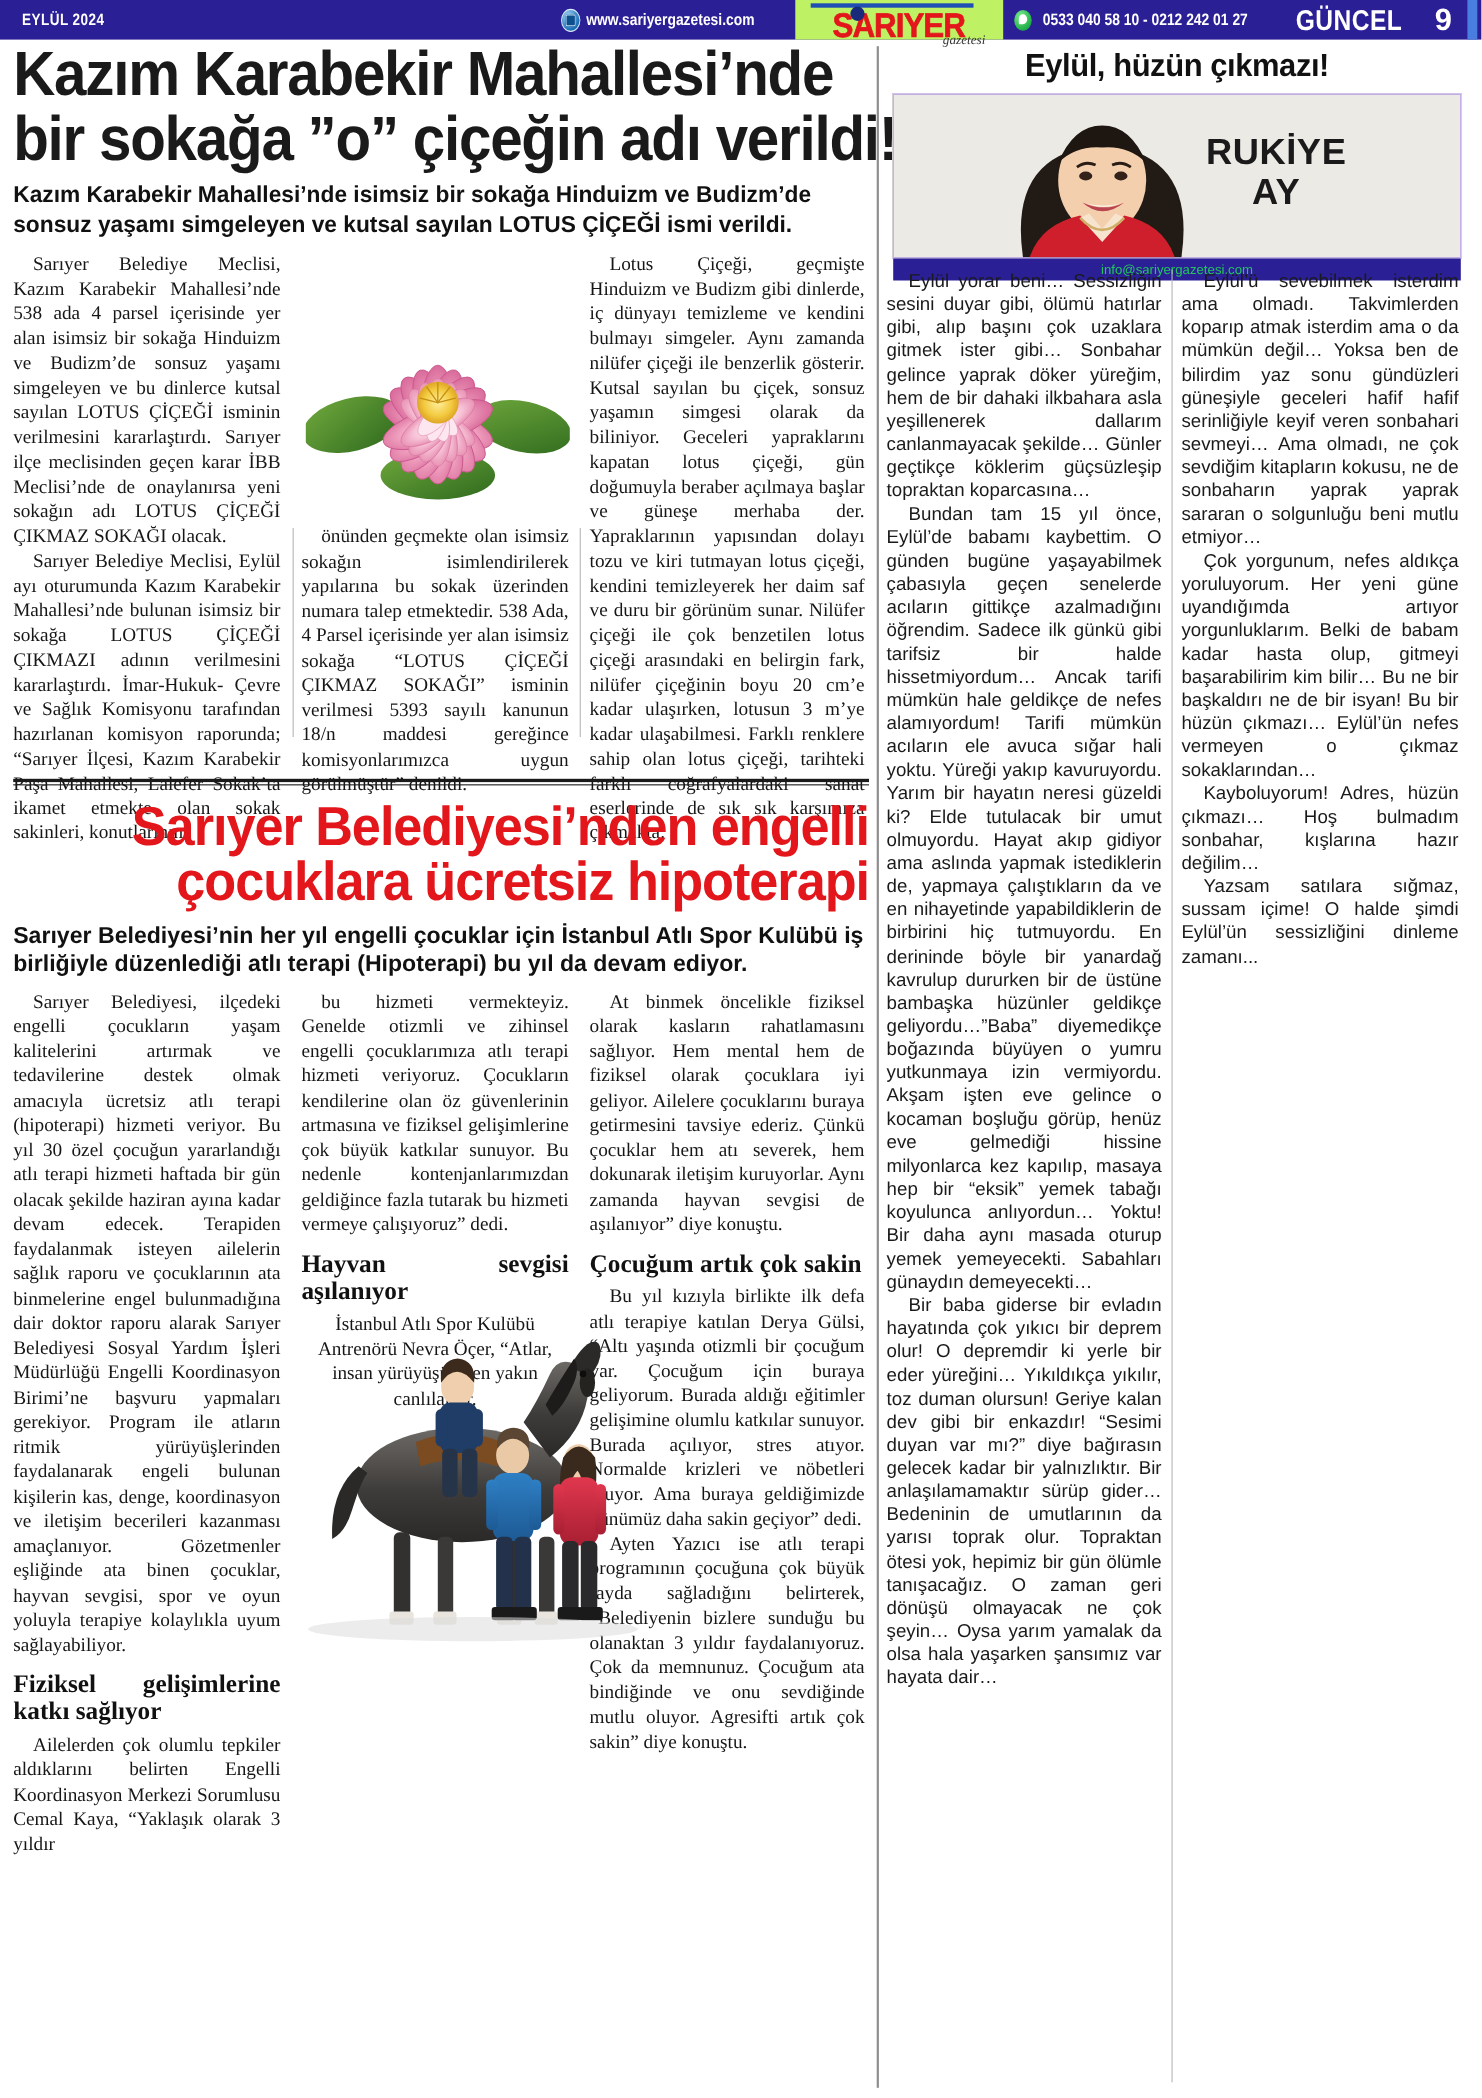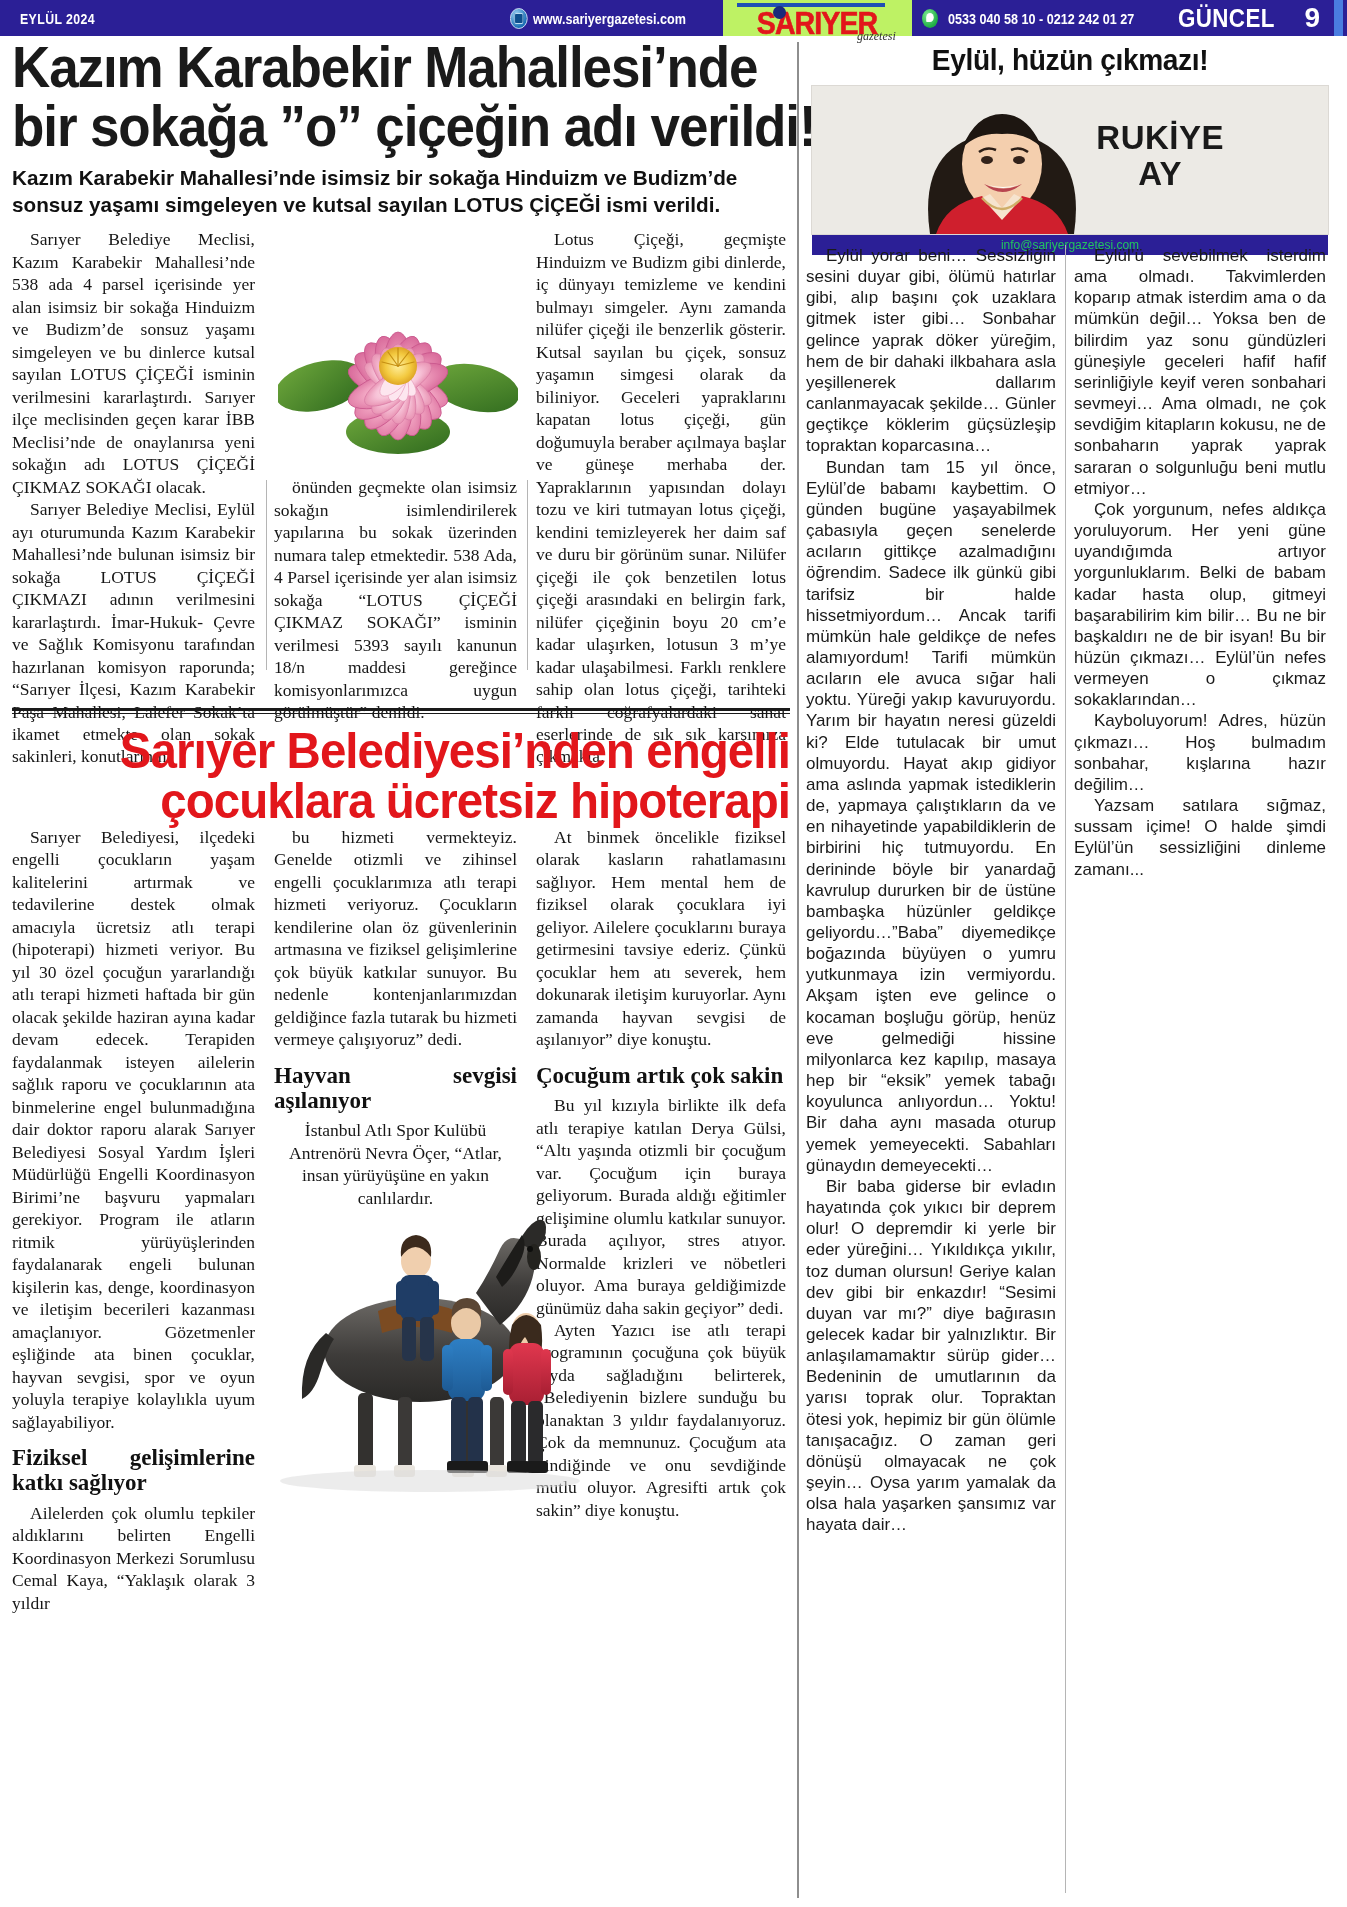--- a/index.html
+++ b/index.html
@@ -484,20 +484,21 @@
           <p>Lotus Çiçeği, geçmişte Hinduizm ve Budizm gibi dinlerde, iç dünyayı temizleme ve kendini bulmayı simgeler. Aynı zamanda nilüfer çiçeği ile benzerlik gösterir. Kutsal sayılan bu çiçek, sonsuz yaşamın simgesi olarak da biliniyor. Geceleri yapraklarını kapatan lotus çiçeği, gün doğumuyla beraber açılmaya başlar ve güneşe merhaba der. Yapraklarının yapısından dolayı tozu ve kiri tutmayan lotus çiçeği, kendini temizleyerek her daim saf ve duru bir görünüm sunar. Nilüfer çiçeği ile çok benzetilen lotus çiçeği arasındaki en belirgin fark, nilüfer çiçeğinin boyu 20 cm’e kadar ulaşırken, lotusun 3 m’ye kadar ulaşabilmesi. Farklı renklere sahip olan lotus çiçeği, tarihteki farklı coğrafyalardaki sanat eserlerinde de sık sık karşımıza çıkmakta.</p>
         </div>
       </div>
     </div>
 
     <div class="hrule" style="top:672px;"></div>
 
     <div style="position:absolute; top:690px; left:0; width:778px;">
       <div class="hl2">Sarıyer Belediyesi’nden engelli</div>
       <div class="hl2">çocuklara ücretsiz hipoterapi</div>
+      <div class="deck2">Sarıyer Belediyesi’nin her yıl engelli çocuklar için İstanbul Atlı Spor Kulübü iş birliğiyle düzenlediği atlı terapi (Hipoterapi) bu yıl da devam ediyor.</div>
 
       <div class="art2">
         <div class="a2c a2-col1">
           <p>Sarıyer Belediyesi, ilçedeki engelli çocukların yaşam kalitelerini artırmak ve tedavilerine destek olmak amacıyla ücretsiz atlı terapi (hipoterapi) hizmeti veriyor. Bu yıl 30 özel çocuğun yararlandığı atlı terapi hizmeti haftada bir gün olacak şekilde haziran ayına kadar devam edecek. Terapiden faydalanmak isteyen ailelerin sağlık raporu ve çocuklarının ata binmelerine engel bulunmadığına dair doktor raporu alarak Sarıyer Belediyesi Sosyal Yardım İşleri Müdürlüğü Engelli Koordinasyon Birimi’ne başvuru yapmaları gerekiyor. Program ile atların ritmik yürüyüşlerinden faydalanarak engeli bulunan kişilerin kas, denge, koordinasyon ve iletişim becerileri kazanması amaçlanıyor. Gözetmenler eşliğinde ata binen çocuklar, hayvan sevgisi, spor ve oyun yoluyla terapiye kolaylıkla uyum sağlayabiliyor.</p>
           <div class="sub2">Fiziksel gelişimlerine katkı sağlıyor</div>
           <p>Ailelerden çok olumlu tepkiler aldıklarını belirten Engelli Koordinasyon Merkezi Sorumlusu Cemal Kaya, “Yaklaşık olarak 3 yıldır</p>
         </div>
 
         <div class="a2c a2-col2">
           <p>bu hizmeti vermekteyiz. Genelde otizmli ve zihinsel engelli çocuklarımıza atlı terapi hizmeti veriyoruz. Çocukların kendilerine olan öz güvenlerinin artmasına ve fiziksel gelişimlerine çok büyük katkılar sunuyor. Bu nedenle kontenjanlarımızdan geldiğince fazla tutarak bu hizmeti vermeye çalışıyoruz” dedi.</p>

